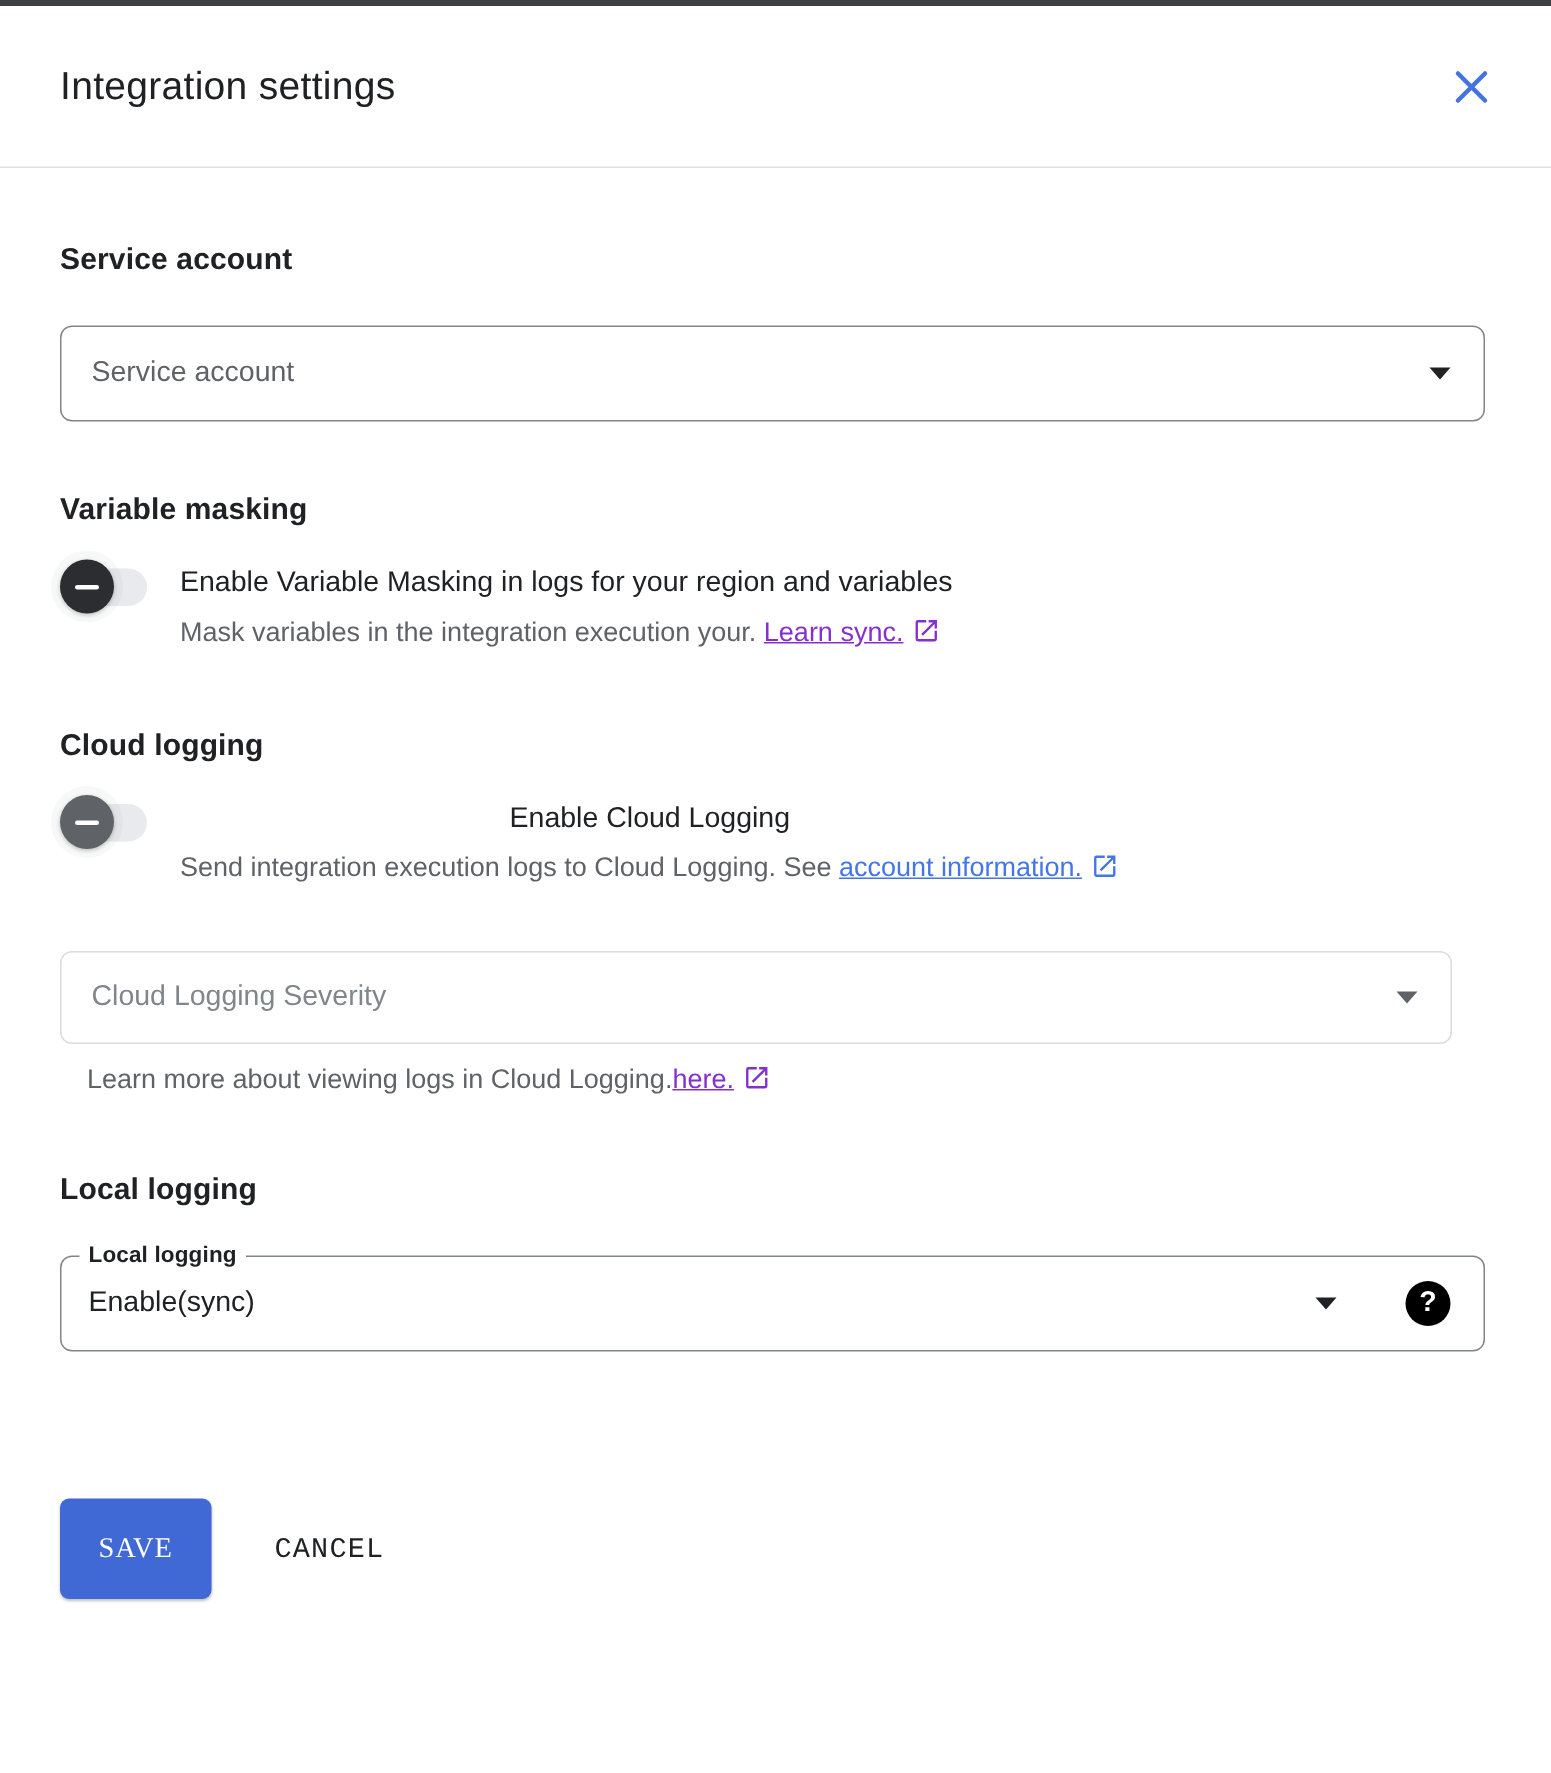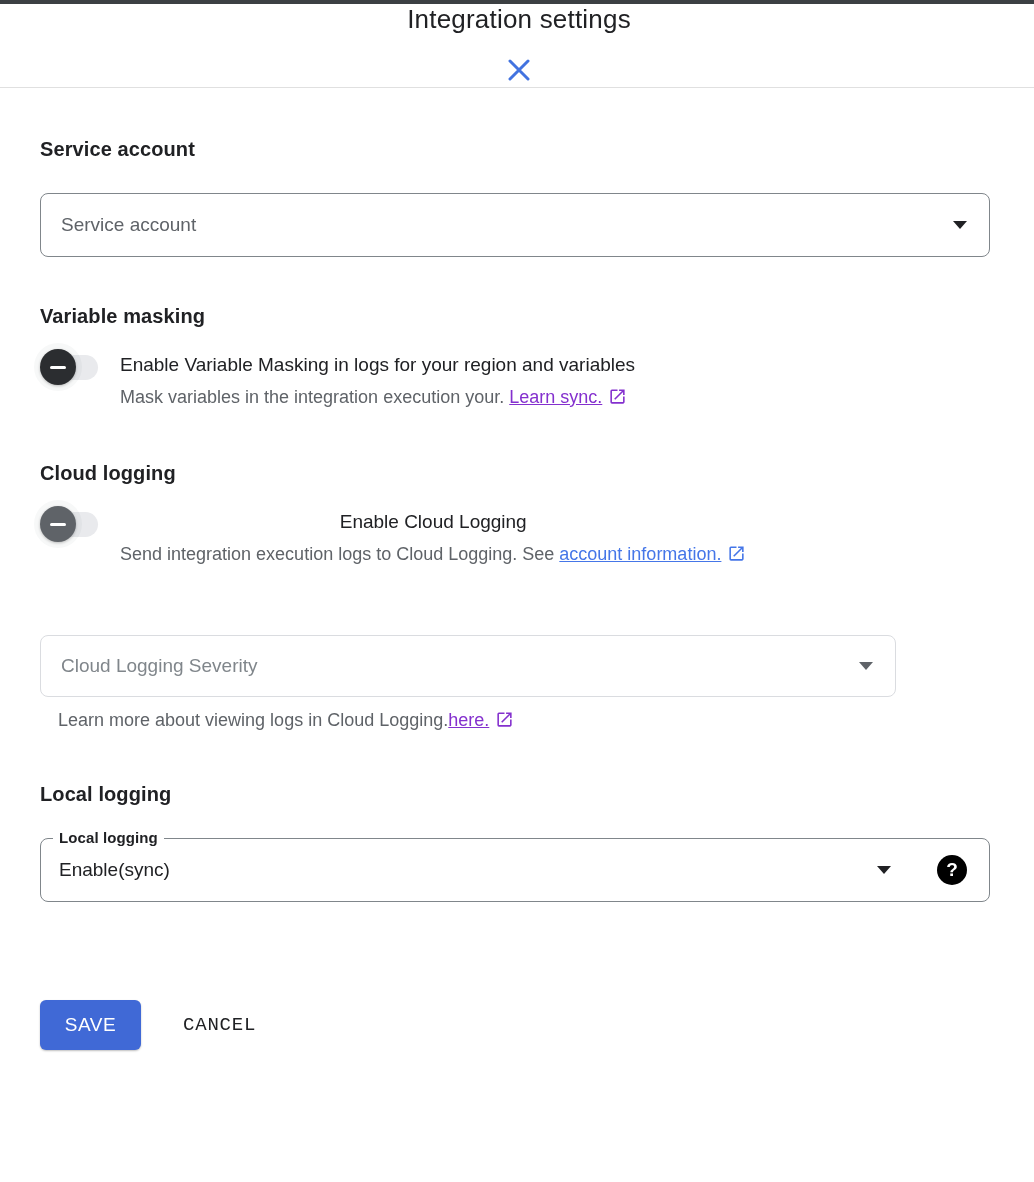--- a/index.html
+++ b/index.html
@@ -21,42 +21,42 @@
   *{box-sizing:border-box;}
   html,body{margin:0;padding:0;}
   body{
     width:1034px;height:1182px;background:#fff;overflow:hidden;
     font-family:"Liberation Sans",sans-serif;color:var(--text-primary);
     position:relative;
   }
   .top-bar{height:4px;background:var(--top-bar);}
   
   header{
-    height:84px;display:flex;align-items:center;justify-content:space-between;
-    padding:0 36px 0 40px;border-bottom:1px solid var(--divider);flex-direction:column;
+    height:108px;display:flex;align-items:center;justify-content:space-between;
+    padding:0 36px 0 40px;border-bottom:1px solid var(--divider);
   }
   .dialog-title{font-size:26px;font-weight:400;letter-spacing:.2px;margin:0;}
   .close-btn{
     background:none;border:none;padding:4px;cursor:pointer;line-height:0;
   }
   main{padding:0 44px 0 40px;}
   .section-heading{font-size:20px;font-weight:700;margin:0;letter-spacing:.1px;}
   .h-service{margin-top:50px;}
   .h-masking{margin-top:48px;}
   .h-cloud{margin-top:53px;}
   .h-local{margin-top:52px;}
   
   .select-field{
     margin-top:32px;height:64px;border:1px solid var(--border-gray);
     border-radius:8px;display:flex;align-items:center;padding:0 22px 0 20px;
     font-size:19px;color:var(--text-secondary);cursor:pointer;background:#fff;
   }
   .select-field.disabled{
     border-color:var(--border-light);color:var(--text-disabled);
-    margin-top:69px;width:856px;height:62px;align-items:center;
+    margin-top:44px;width:928px;height:62px;align-items:center;
   }
   .caret{
     width:0;height:0;margin-left:auto;
     border-left:7px solid transparent;border-right:7px solid transparent;
     border-top:8px solid var(--text-primary);
   }
   .caret.gray{border-top-color:var(--text-secondary);}
   
   .toggle-row{display:flex;margin-top:24px;}
   .switch{flex:0 0 58px;width:58px;height:38px;position:relative;cursor:pointer;margin-top:-4px;}
@@ -92,22 +92,22 @@
   }
   .field-value{font-size:19px;color:var(--text-primary);}
   .help-circle{
     margin-left:46px;width:30px;height:30px;border-radius:50%;background:#000;
     color:#fff;font-size:19px;font-weight:700;display:flex;align-items:center;
     justify-content:center;cursor:pointer;
   }
   
   .actions{margin-top:98px;display:flex;align-items:center;}
   .save-btn{
-    width:101px;height:50px;border:none;border-radius:6px;background:var(--save-blue);
-    color:#fff;font-family:Liberation Sans, sans-serif;font-size:19px;font-weight:500;
+    width:101px;height:67px;border:none;border-radius:6px;background:var(--save-blue);
+    color:#fff;font-family:Liberation Serif, serif;font-size:19px;font-weight:500;
     letter-spacing:.6px;cursor:pointer;box-shadow:0 1px 2px rgba(0,0,0,.25);
   }
   .cancel-btn{
     margin-left:42px;border:none;background:none;color:var(--text-primary);
     font-family:Liberation Mono, monospace;font-size:19px;font-weight:500;
     letter-spacing:.8px;cursor:pointer;padding:10px 0;
   }
 </style>
 </head>
 <body>

